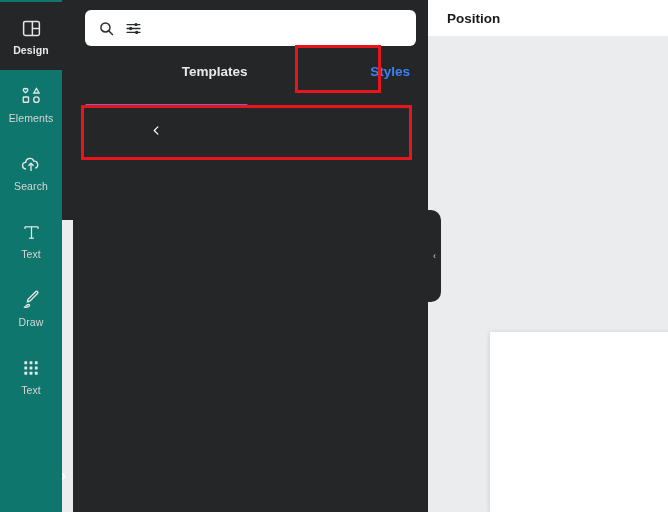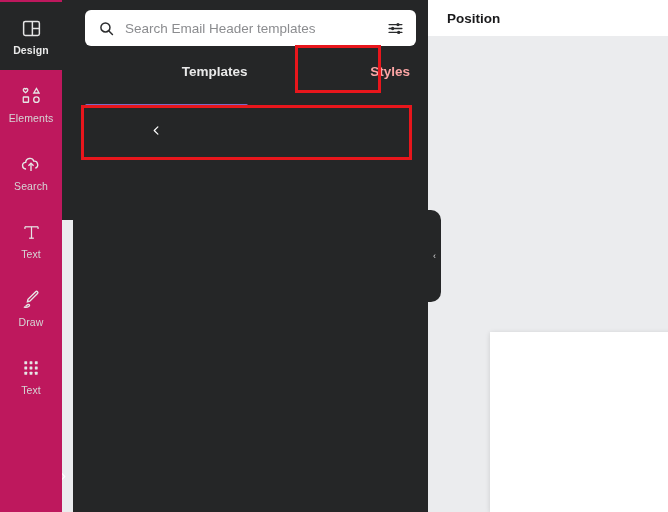--- a/index.html
+++ b/index.html
@@ -12,21 +12,21 @@
   .app {
     position: relative;
     width: 668px; height: 512px;
     display: flex;
     background: #18191b;
   }
 
   
   .rail {
     width: 62px; height: 512px;
-    background: #be185d;
+    background: #0f766e;
     flex: 0 0 62px;
     position: relative;
     padding-top: 2px;
   }
   .rail-item {
     width: 62px;
     height: 68px;
     display: flex;
     flex-direction: column;
     align-items: center;
@@ -99,21 +99,21 @@
   .tab {
     flex: 1 1 50%;
     text-align: right;
     font-size: 13.5px;
     font-weight: 700;
     color: #e9e9e9;
     padding: 9px 0 28px;
     cursor: pointer;
     position: relative;
   }
-  .tab.inactive { color: #fca5a5; }
+  .tab.inactive { color: #3b82f6; }
   .tab.active::after {
     content: "";
     position: absolute;
     left: 0; right: 0; bottom: 0;
     height: 3px;
     background: #7b68c4;
     border-radius: 2px;
   }
   .chip-arrow {
     position: absolute;
@@ -262,21 +262,20 @@
   <div class="panel">
 
     <div class="search-wrap">
       <div class="search-box">
         <span class="search-ico">
           <svg width="17" height="17" viewBox="0 0 24 24" fill="none" stroke="currentColor" stroke-width="2.1">
             <circle cx="10.5" cy="10.5" r="6.4"></circle>
             <line x1="15.4" y1="15.4" x2="20.4" y2="20.4" stroke-linecap="round"></line>
           </svg>
         </span>
-        <input class="search-input" type="text" value="" placeholder="Search Email Header templates" style="">
         <span class="filter-ico">
           <svg width="17" height="17" viewBox="0 0 24 24" fill="none" stroke="currentColor" stroke-width="2" stroke-linecap="round">
             <line x1="3" y1="6.5" x2="21" y2="6.5"></line>
             <line x1="3" y1="12" x2="21" y2="12"></line>
             <line x1="3" y1="17.5" x2="21" y2="17.5"></line>
             <circle cx="15.5" cy="6.5" r="2.3" fill="#2b2c2e" stroke="none"></circle>
             <circle cx="8" cy="12" r="2.3" fill="#2b2c2e" stroke="none"></circle>
             <circle cx="16.5" cy="17.5" r="2.3" fill="#2b2c2e" stroke="none"></circle>
           </svg>
         </span>

